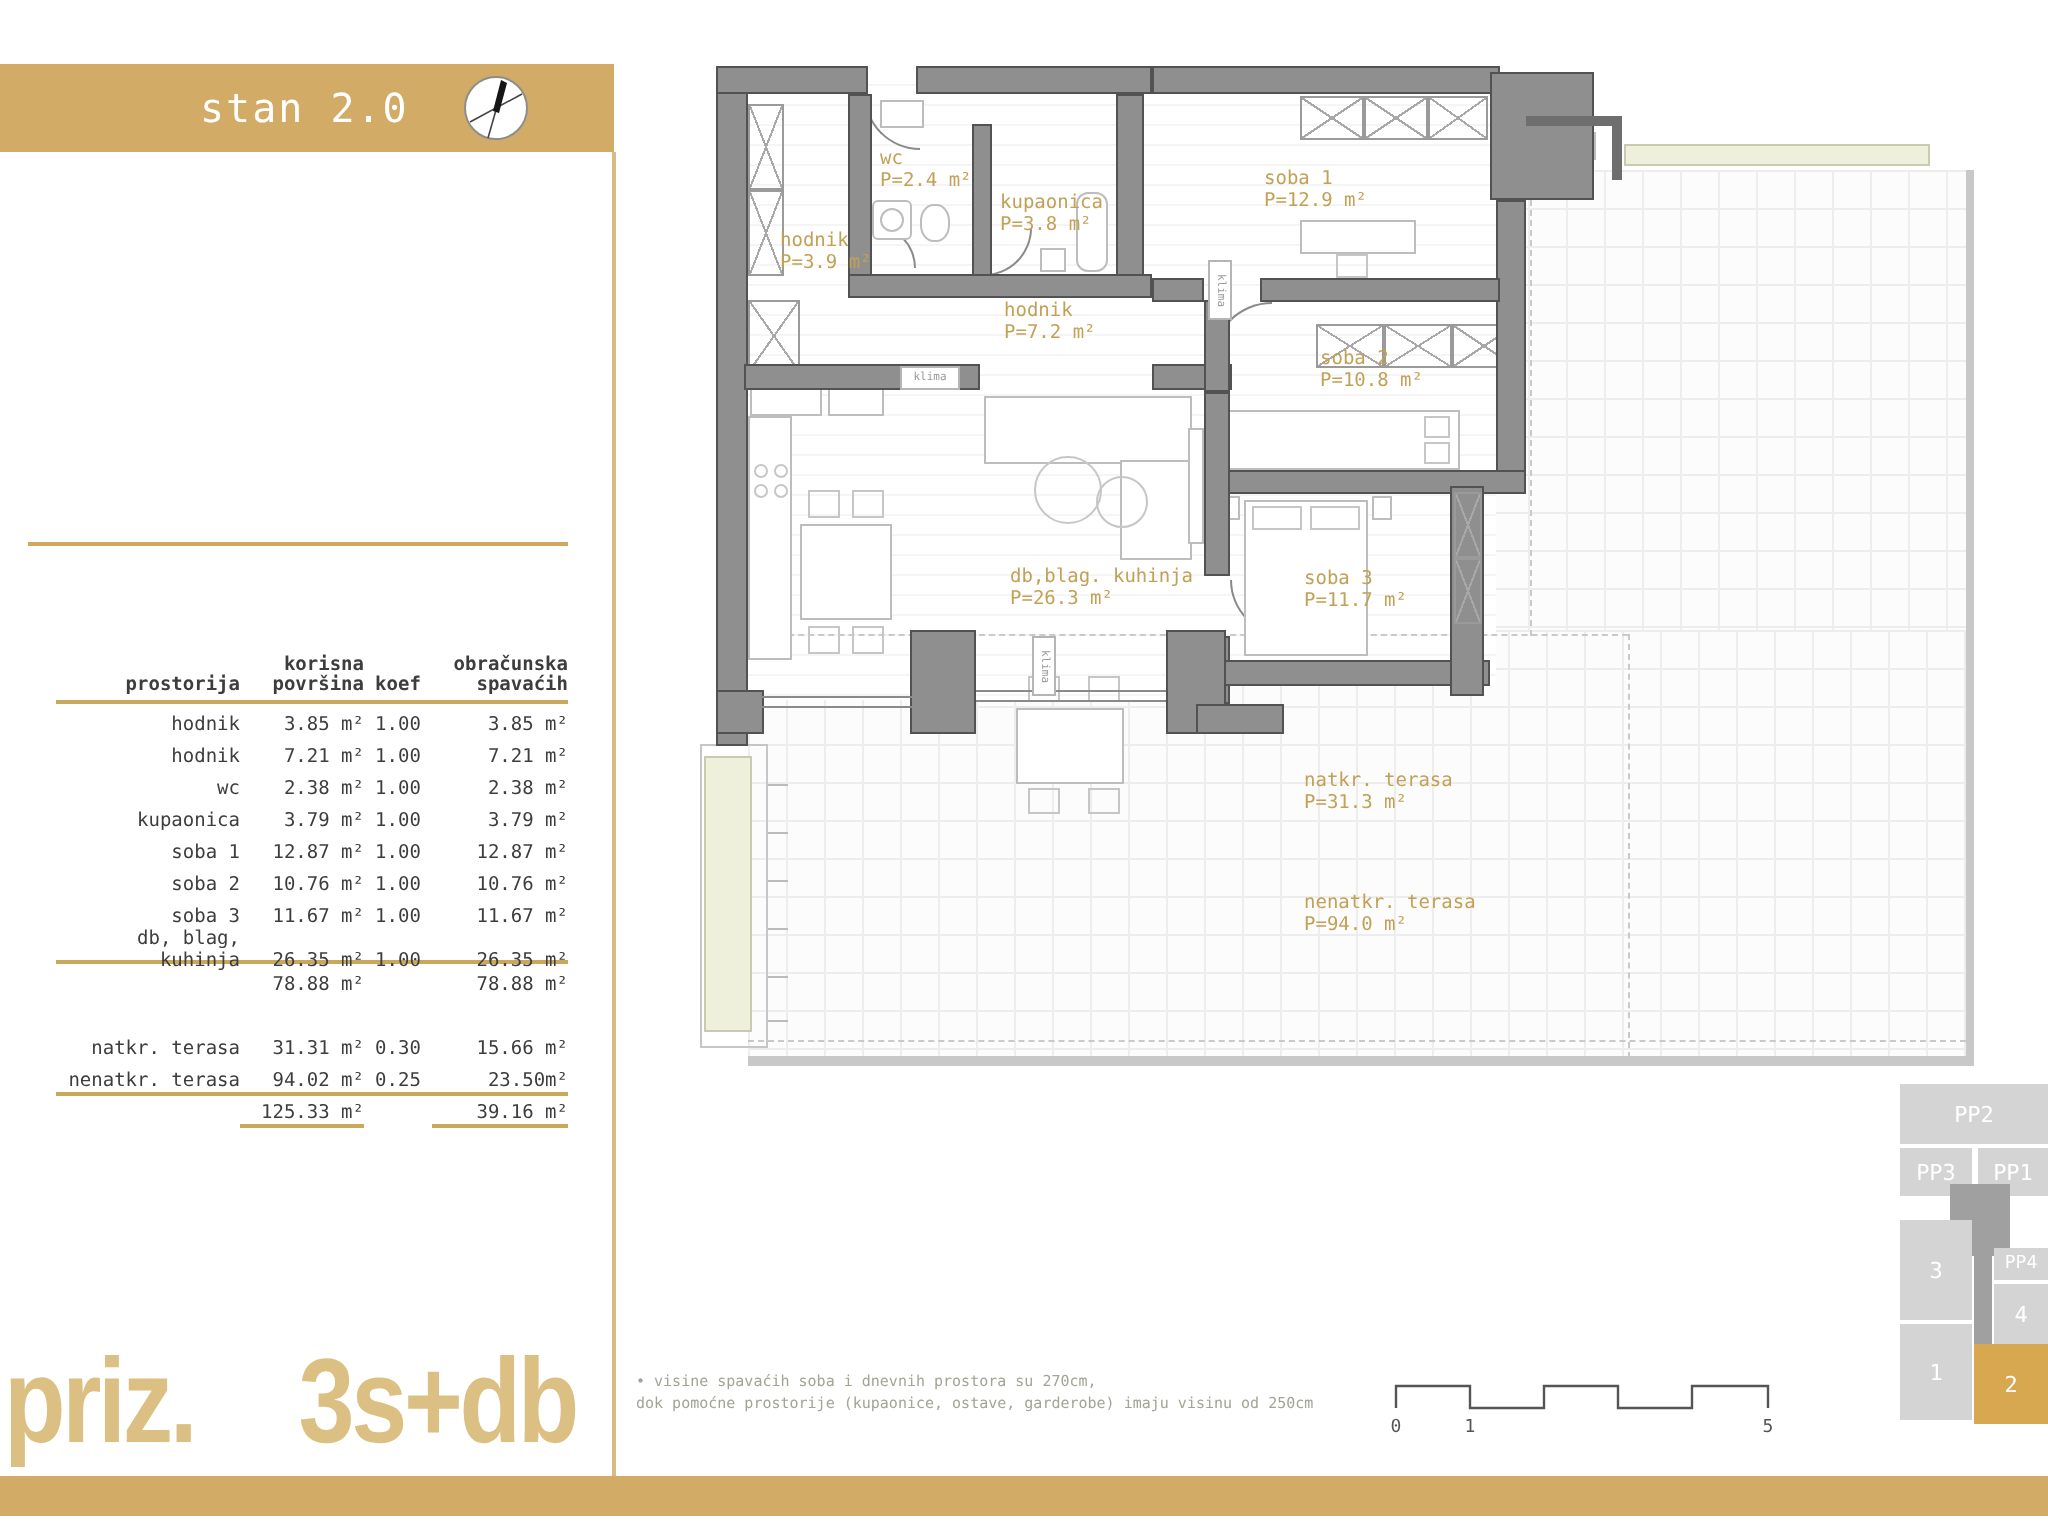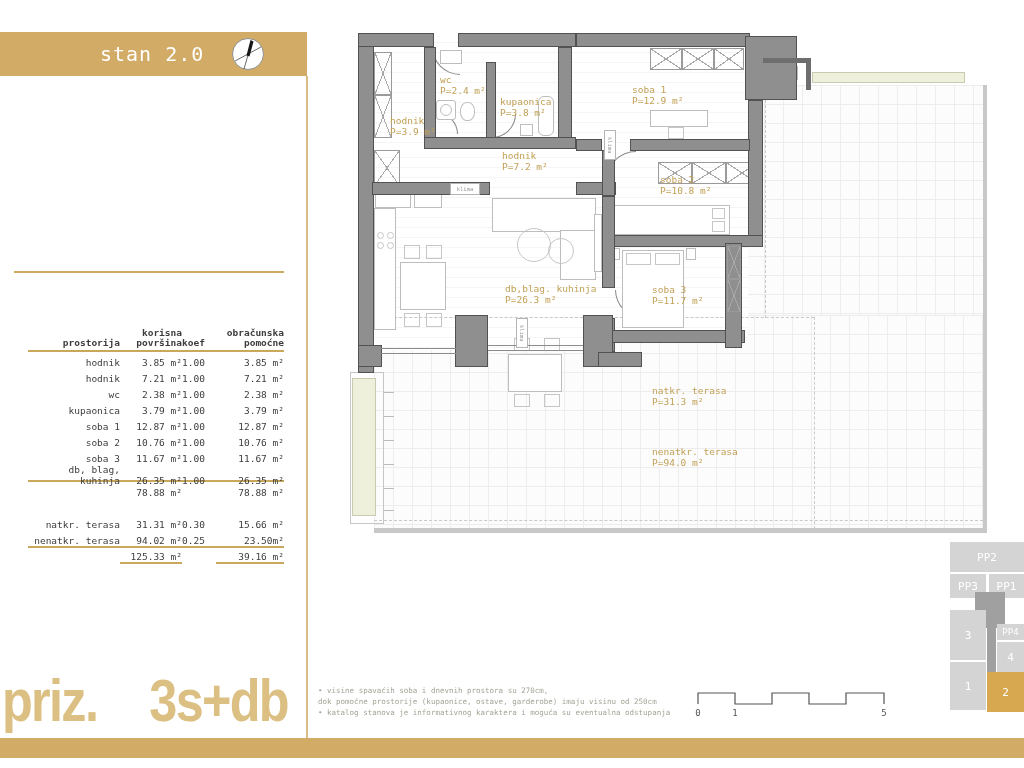--- a/index.html
+++ b/index.html
@@ -8,21 +8,21 @@
   .abs{position:absolute}
   
   #hdrbar{left:0;top:32px;width:307px;height:44px;background:#d2ab66;display:flex;align-items:center}
   #hdrtitle{position:absolute;left:100px;top:10px;color:#fff;font-size:20px;letter-spacing:1px}
   #vline{left:306px;top:76px;width:2px;height:662px;background:#d8bc84}
   #hline{left:14px;top:271px;width:270px;height:2px;background:#cfa95f}
   #botbar{left:0;top:738px;width:1024px;height:20px;background:#d2ab66}
   
   #tbl{left:28px;top:316px;width:256px;font-size:9.5px;color:#3d3d3d}
   .trow{display:grid;grid-template-columns:92px 62px 34px 68px;align-items:end;height:16px}
-  .trow .c1{text-align:right}.trow .c2,.trow .c4{text-align:right}.trow .c3{text-align:left}
+  .trow .c1{text-align:right}.trow .c2,.trow .c4{text-align:right}.trow .c3{text-align:center}
   #thead{height:32px;font-weight:bold;border-bottom:2px solid #c9a85c;padding-bottom:2px}
   #thead div{white-space:pre-line;line-height:10px}
   .sep{border-bottom:2px solid #c9a85c}
   .gap{height:16px}
   .psep .c2,.psep .c4{border-bottom:2px solid #c9a85c}
   
   #bigtxt{left:2px;top:666px;color:#dcc083;font-family:"Liberation Sans",sans-serif;
           font-weight:bold;font-size:60px;letter-spacing:-2px;transform:scaleX(.84);transform-origin:left;white-space:nowrap}
   #bigtxt .sp{display:inline-block;width:62px}
   #notes{left:318px;top:685px;width:360px;font-size:7.5px;line-height:11px;color:#a3a396;font-family:"DejaVu Sans Mono",monospace}
@@ -79,21 +79,21 @@
 <div class="abs" id="hline"></div>
 <div class="abs" id="botbar"></div>
 
 <div class="abs" id="tbl">
   <div class="trow" id="thead">
     <div class="c1">prostorija</div>
     <div class="c2">korisna
 površina</div>
     <div class="c3">koef</div>
     <div class="c4">obračunska
-pomoćne</div>
+spavaćih</div>
   </div>
   <div class="trow">
       <div class="c1">hodnik</div>
       <div class="c2">3.85 m²</div>
       <div class="c3">1.00</div>
       <div class="c4">3.85 m²</div>
     </div>
   <div class="trow">
       <div class="c1">hodnik</div>
       <div class="c2">7.21 m²</div>
@@ -307,21 +307,20 @@
   <div class="roomlbl" style="left:505px;top:283px"><span>db,blag. kuhinja</span><br><span>P=26.3 m²</span></div>
   <div class="roomlbl" style="left:652px;top:284px"><span>soba 3</span><br><span>P=11.7 m²</span></div>
   <div class="roomlbl" style="left:652px;top:385px"><span>natkr. terasa</span><br><span>P=31.3 m²</span></div>
   <div class="roomlbl" style="left:652px;top:446px"><span>nenatkr. terasa</span><br><span>P=94.0 m²</span></div>
 
 </div>
 
 <div class="abs" id="notes">
   <div>• visine spavaćih soba i dnevnih prostora su 270cm,</div>
   <div>dok pomoćne prostorije (kupaonice, ostave, garderobe) imaju visinu od 250cm</div>
-  <div>• katalog stanova je informativnog karaktera i moguća su eventualna odstupanja</div>
 </div>
 
 <svg class="abs" style="left:690px;top:684px" width="210" height="36" viewBox="0 0 210 36">
   <polyline points="8,20 8,9 45,9 45,20 82,20 82,9 119,9 119,20 156,20 156,9 194,9 194,20" fill="none" stroke="#555" stroke-width="1.2"></polyline>
   <text x="8" y="32" font-size="9" fill="#555" text-anchor="middle" font-family="DejaVu Sans Mono, monospace">0</text>
   <text x="45" y="32" font-size="9" fill="#555" text-anchor="middle" font-family="DejaVu Sans Mono, monospace">1</text>
   <text x="194" y="32" font-size="9" fill="#555" text-anchor="middle" font-family="DejaVu Sans Mono, monospace">5</text>
 </svg>
 
 <div class="abs" style="left:940px;top:538px;width:84px;height:182px;z-index:8">

